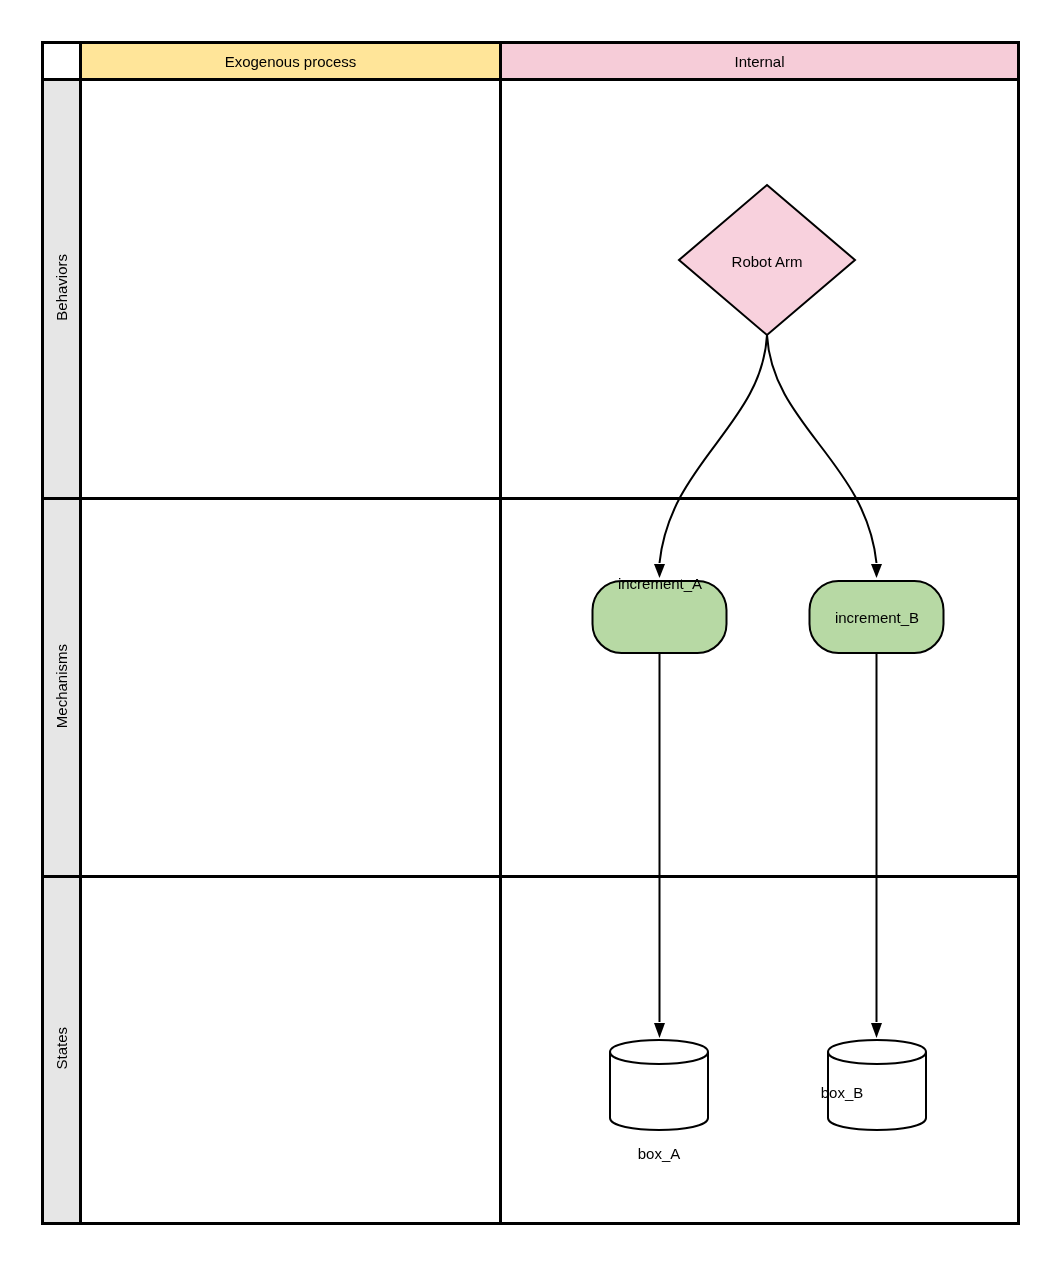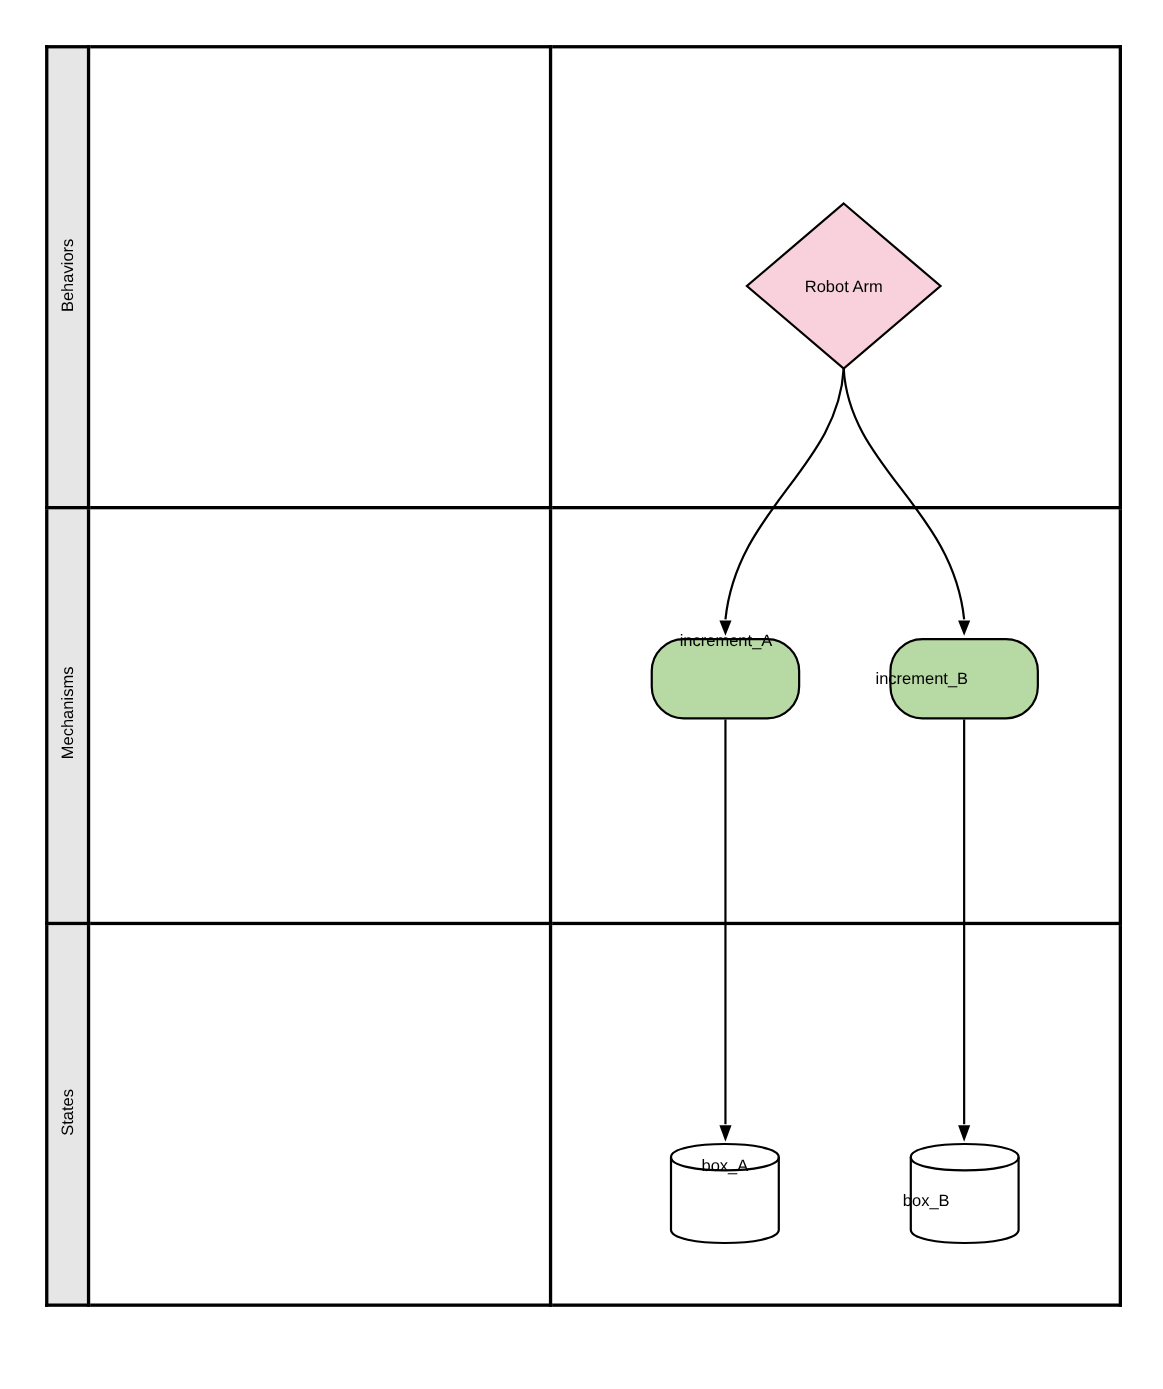--- a/index.html
+++ b/index.html
@@ -71,20 +71,25 @@
 
 <div class="canvas">
 
   <table class="matrix">
     <colgroup>
       <col style="width:38px">
       <col style="width:420px">
       <col style="width:518px">
     </colgroup>
     <tbody>
+        <tr style="height:37px">
+      <td class="corner"></td>
+      <td class="col-header" style="background: rgb(255, 229, 153);">Exogenous process</td>
+      <td class="col-header" style="background: rgb(246, 204, 216);">Internal</td>
+    </tr>
     <tr style="height:419px">
       <td class="row-header" style="background: rgb(230, 230, 230);">
         <span class="vlabel">Behaviors</span>
       </td>
       <td></td>
       <td></td>
     </tr>
     <tr style="height:378px">
       <td class="row-header" style="background: rgb(230, 230, 230);">
         <span class="vlabel">Mechanisms</span>
@@ -130,19 +135,19 @@
     <g>
       <path d="M 828 1052 C 828 1036, 926 1036, 926 1052 L 926 1118 C 926 1134, 828 1134, 828 1118 Z" stroke="#000000" stroke-width="2" fill="#FFFFFF"></path>
       <path d="M 828 1052 C 828 1068, 926 1068, 926 1052" fill="none" stroke="#000000" stroke-width="2"></path>
     </g>
   </svg>
 
   <div class="node-label" style="left:767px; top:261px">Robot Arm</div>
 
   <div class="node-label" style="left:660px; top:583px">increment_A</div>
 
-  <div class="node-label" style="left:838px; top:617px">increment_B</div>
+  <div class="node-label" style="left:877px; top:617px">increment_B</div>
 
-  <div class="node-label" style="left:659px; top:1060px">box_A</div>
+  <div class="node-label" style="left:659px; top:1153px">box_A</div>
 
   <div class="node-label" style="left:842px; top:1092px">box_B</div>
 
 </div>
 
 </body></html>

